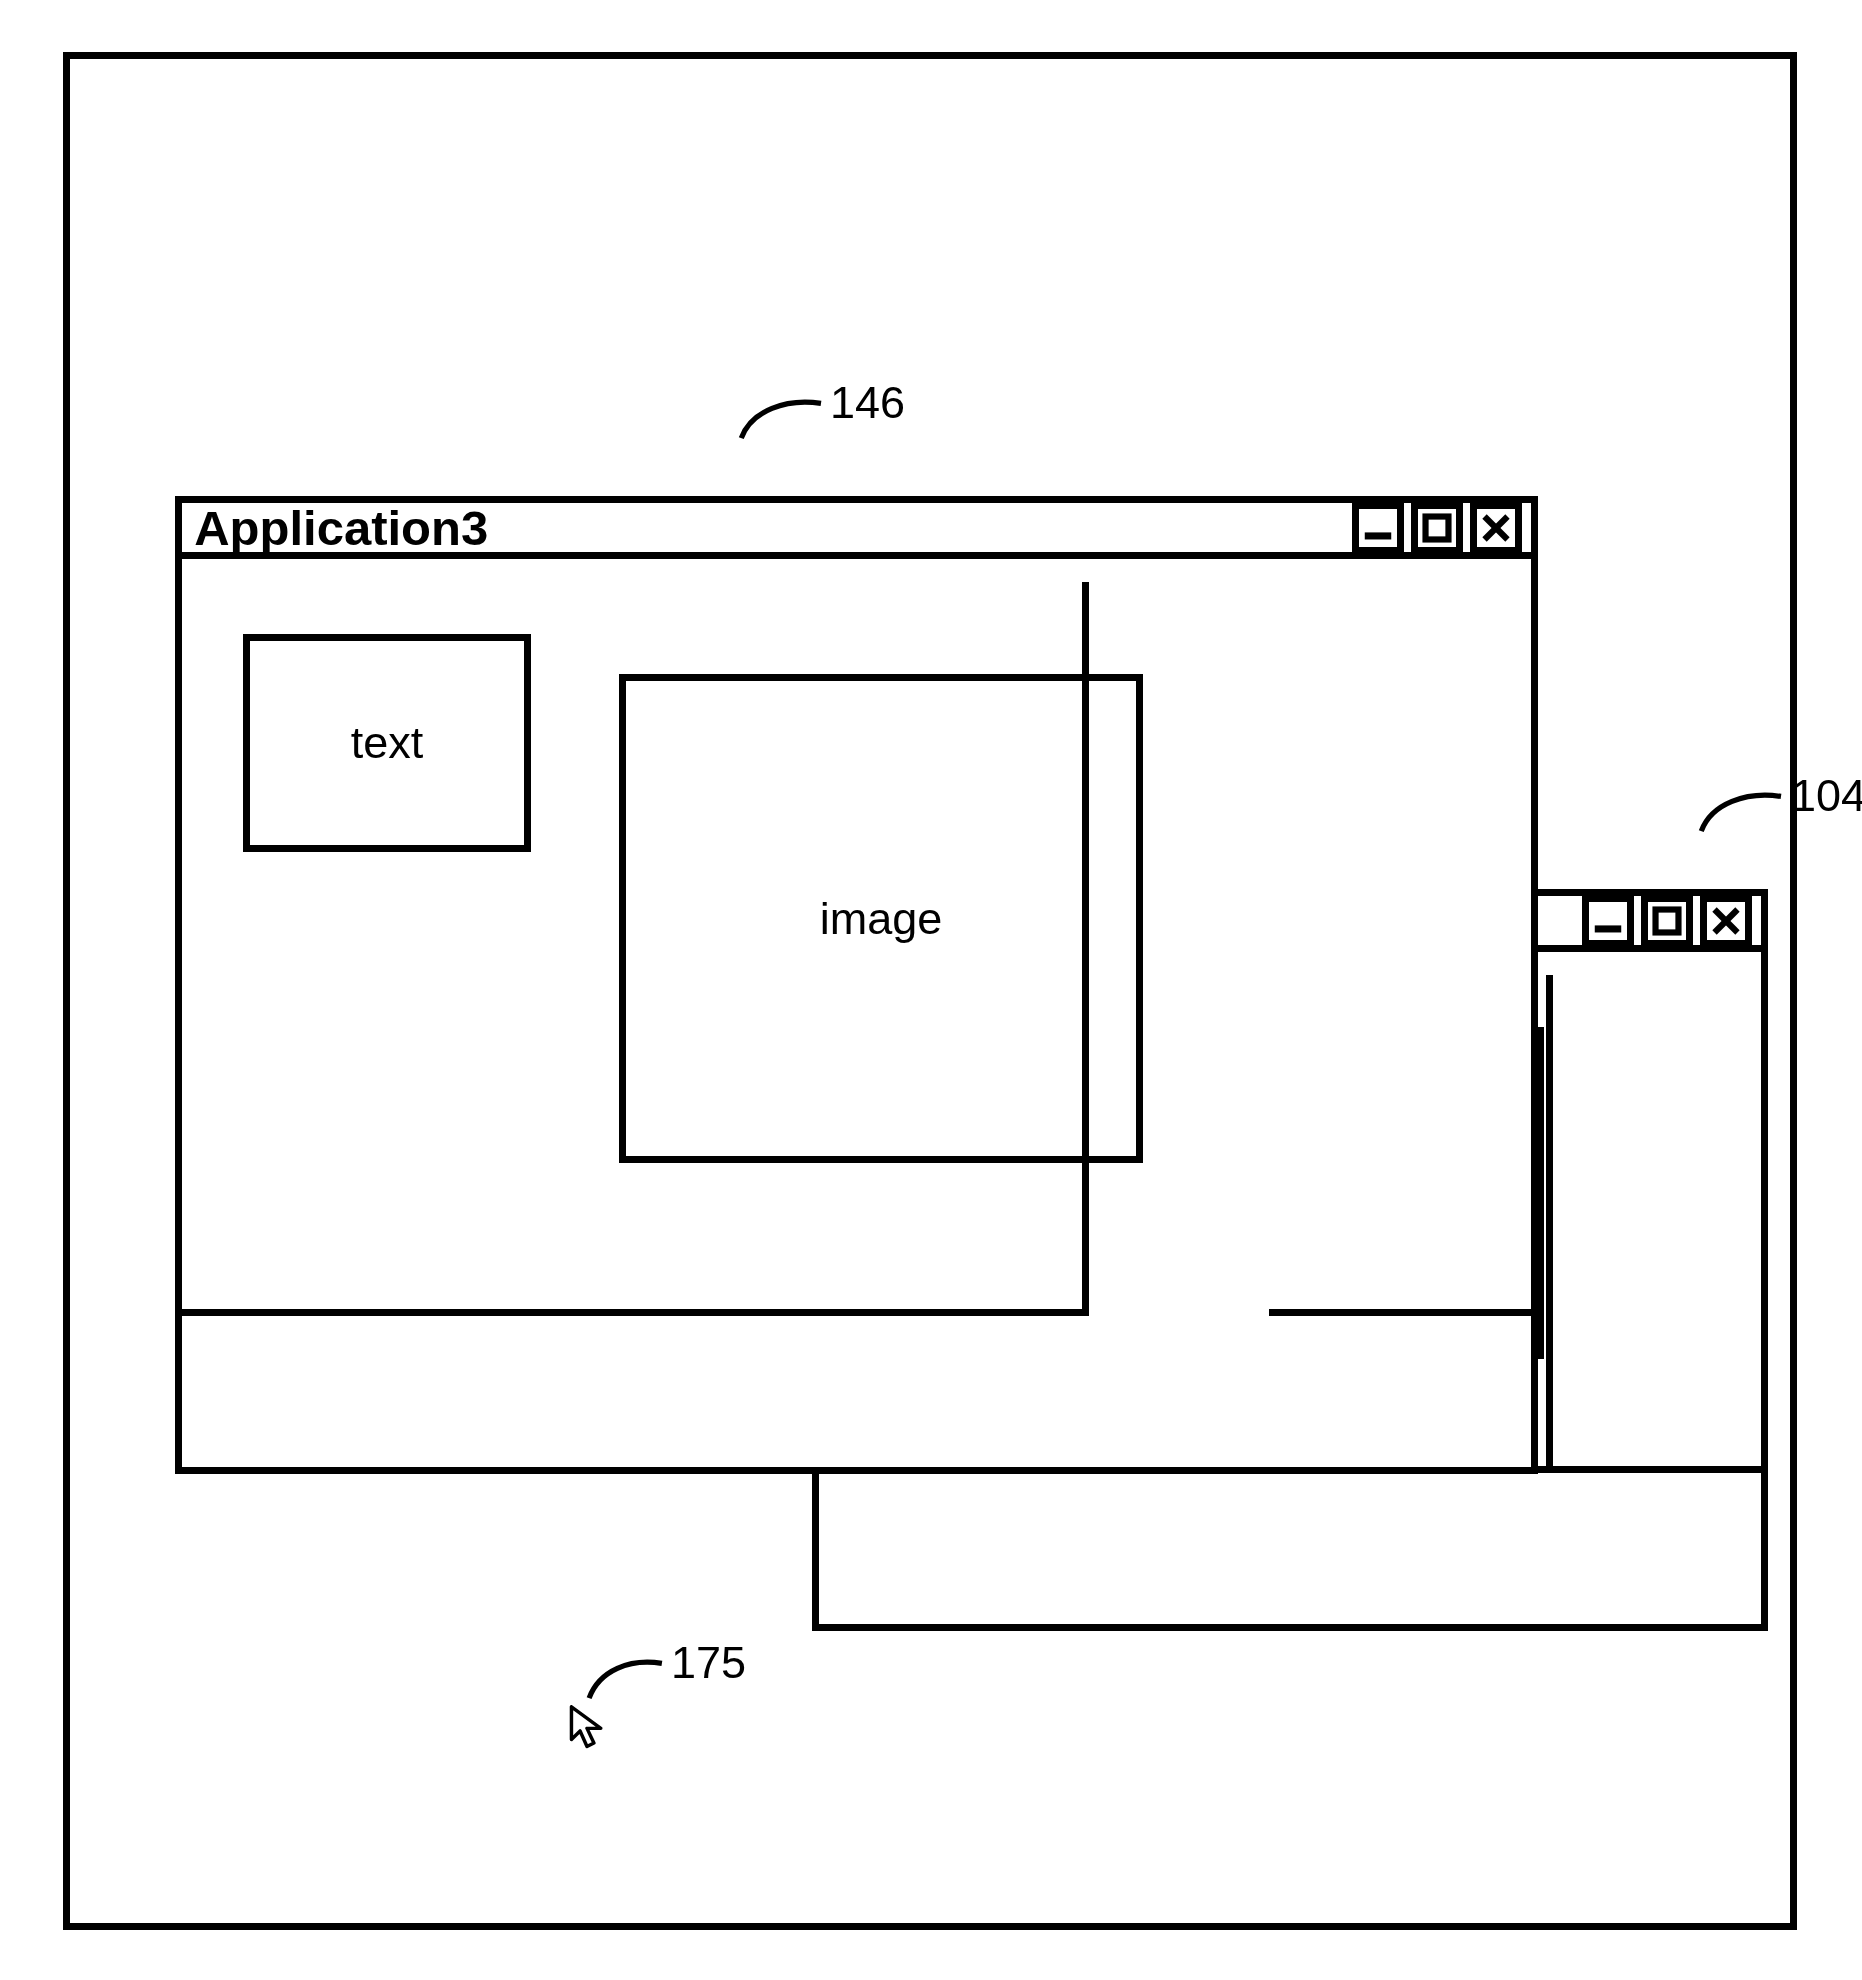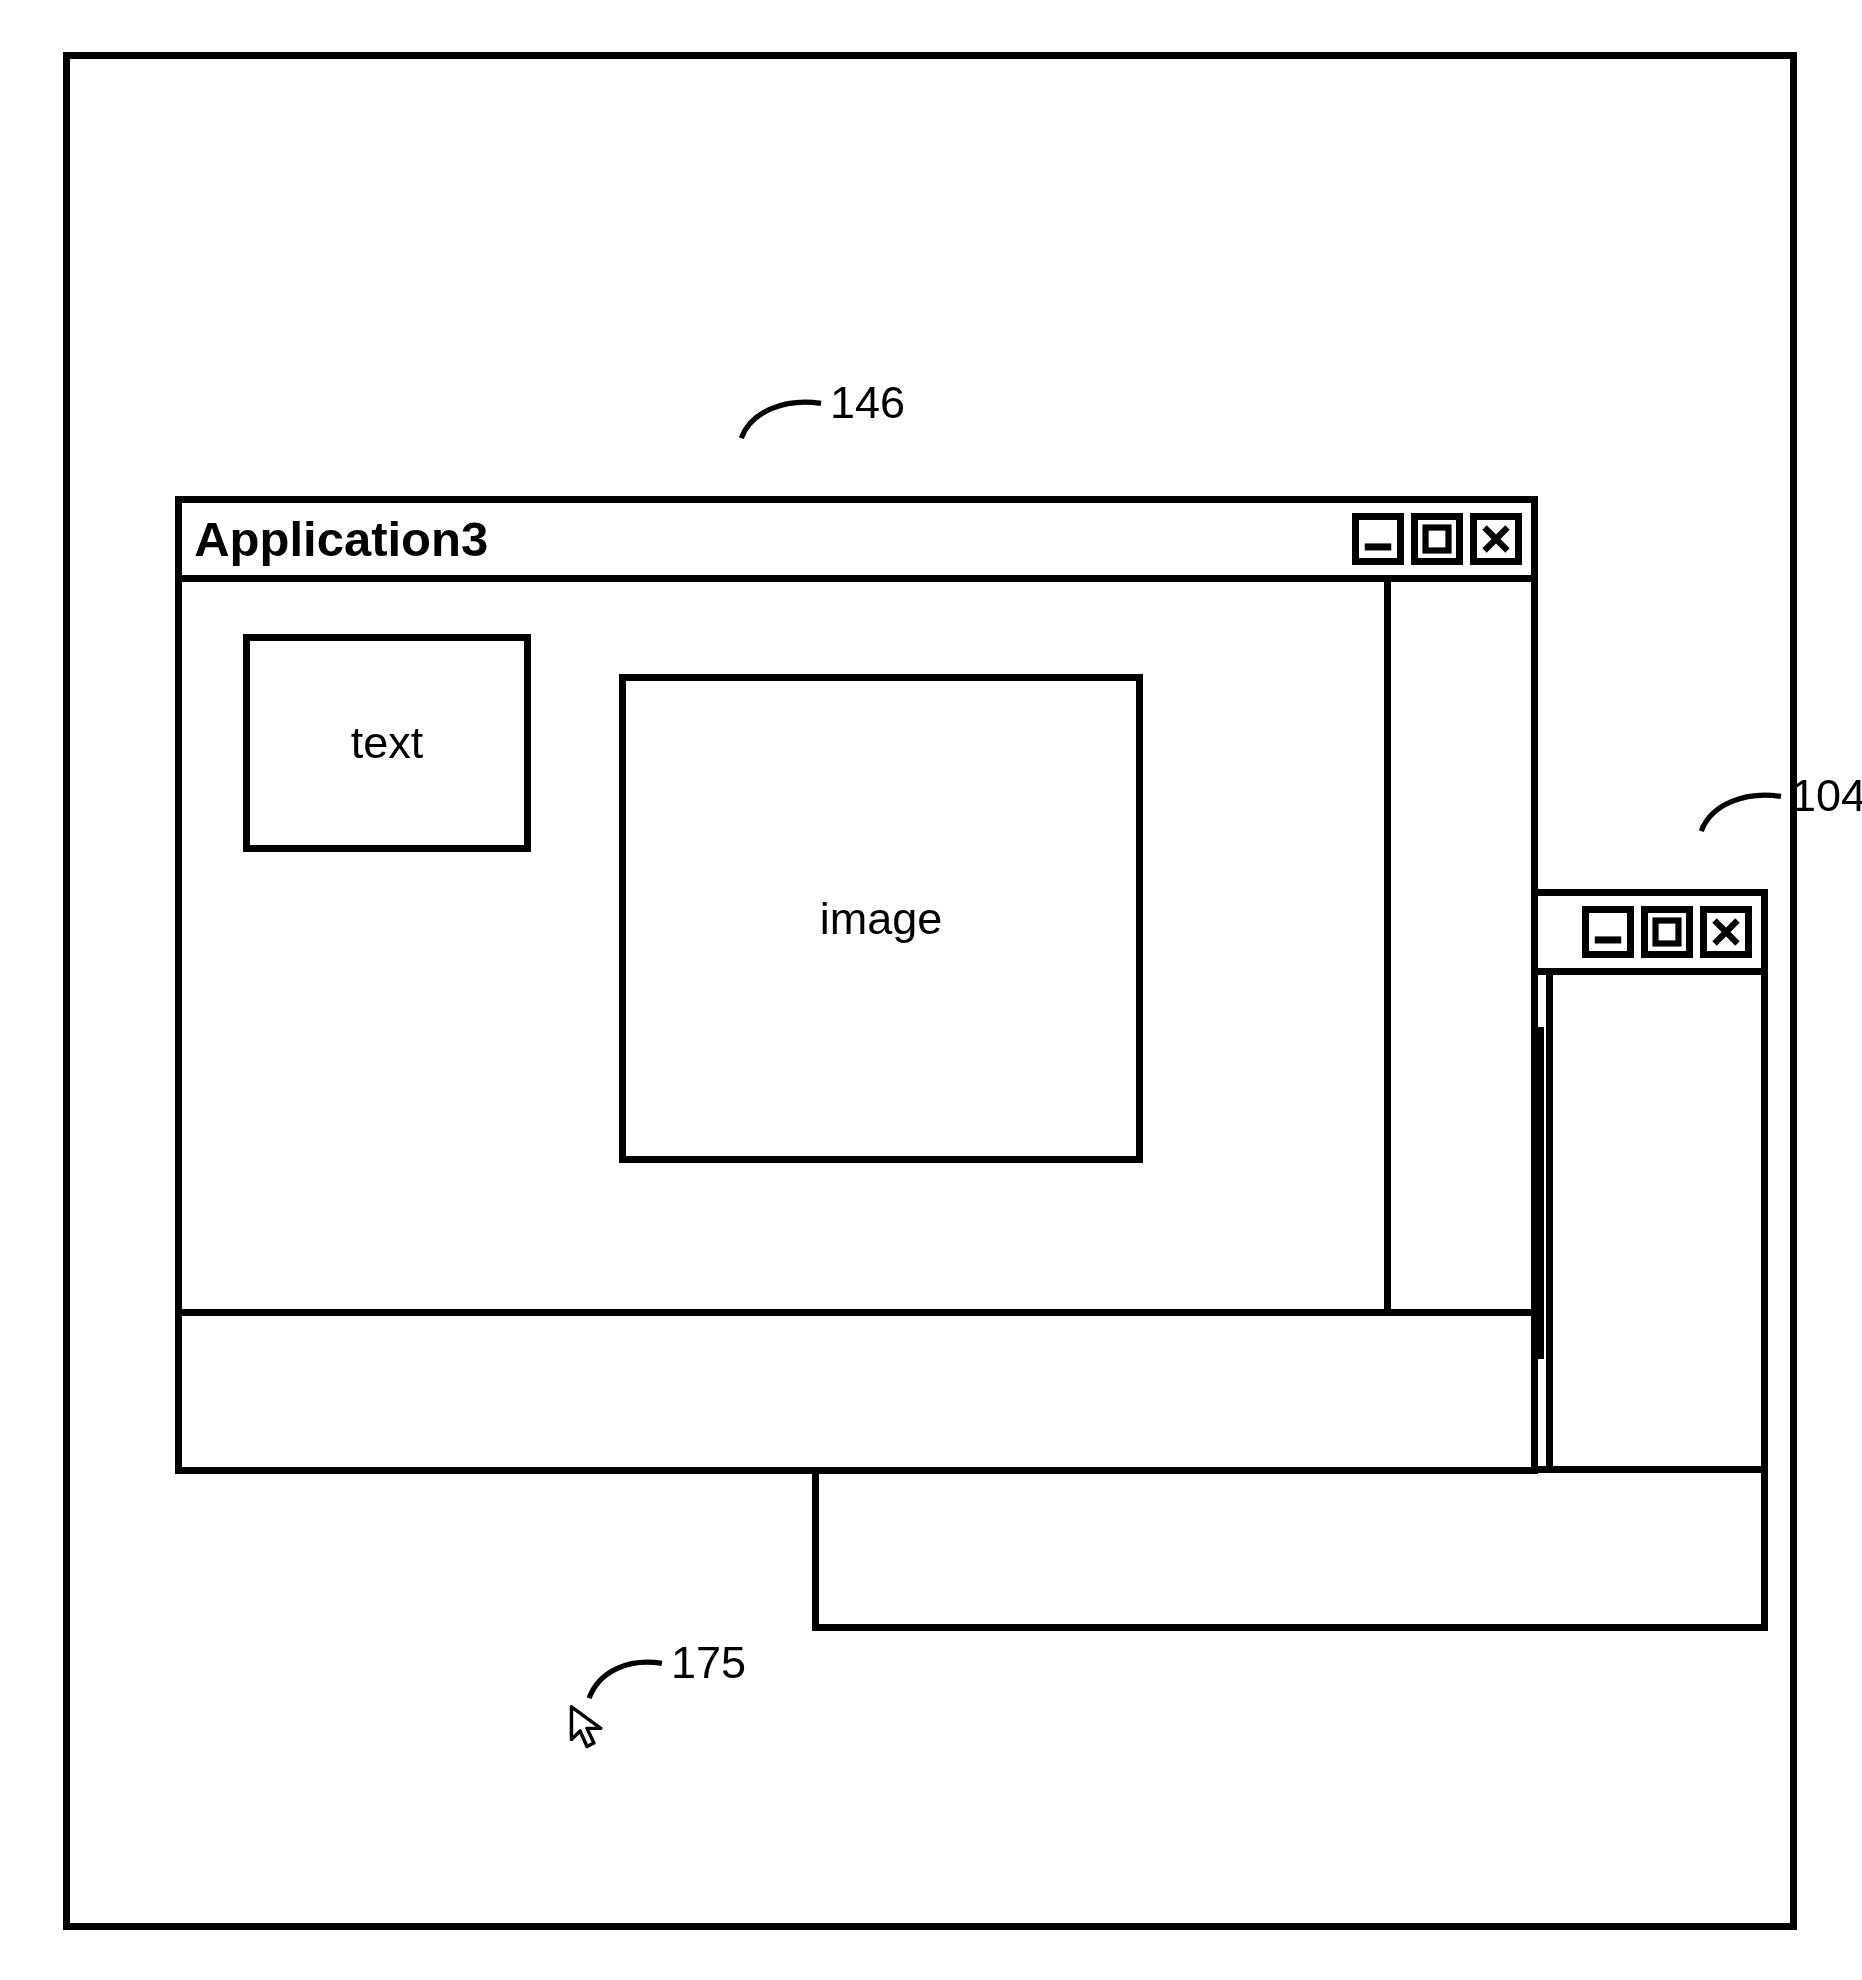--- a/index.html
+++ b/index.html
@@ -28,21 +28,21 @@
   }
 
   
   .window {
     position: absolute;
     background: #fff;
     border: 7px solid #000;
     box-sizing: border-box;
   }
   .titlebar {
-    height: 79px;
+    height: 56px;
     border-bottom: 7px solid #000;
     display: flex;
     align-items: center;
     justify-content: space-between;
     padding: 0 8.7px 0 12.2px;
     box-sizing: border-box;
     gap: 47px;
   }
   .title-text {
     font-size: 49px;
@@ -80,21 +80,21 @@
   .front-window {
     left: 105px;
     top: 437px;
     width: 1363px;
     height: 978px;
   }
   .front-main {
     position: absolute;
     left: 0;
     top: 0;
-    width: 1209px;   
+    width: 907px;   
     height: 734px;   
     border-right: 7px solid #000;
     border-bottom: 7px solid #000;
     box-sizing: border-box;
   }
   .front-right {
     position: absolute;
     left: 1087px;
     top: 0;
     right: 0;

